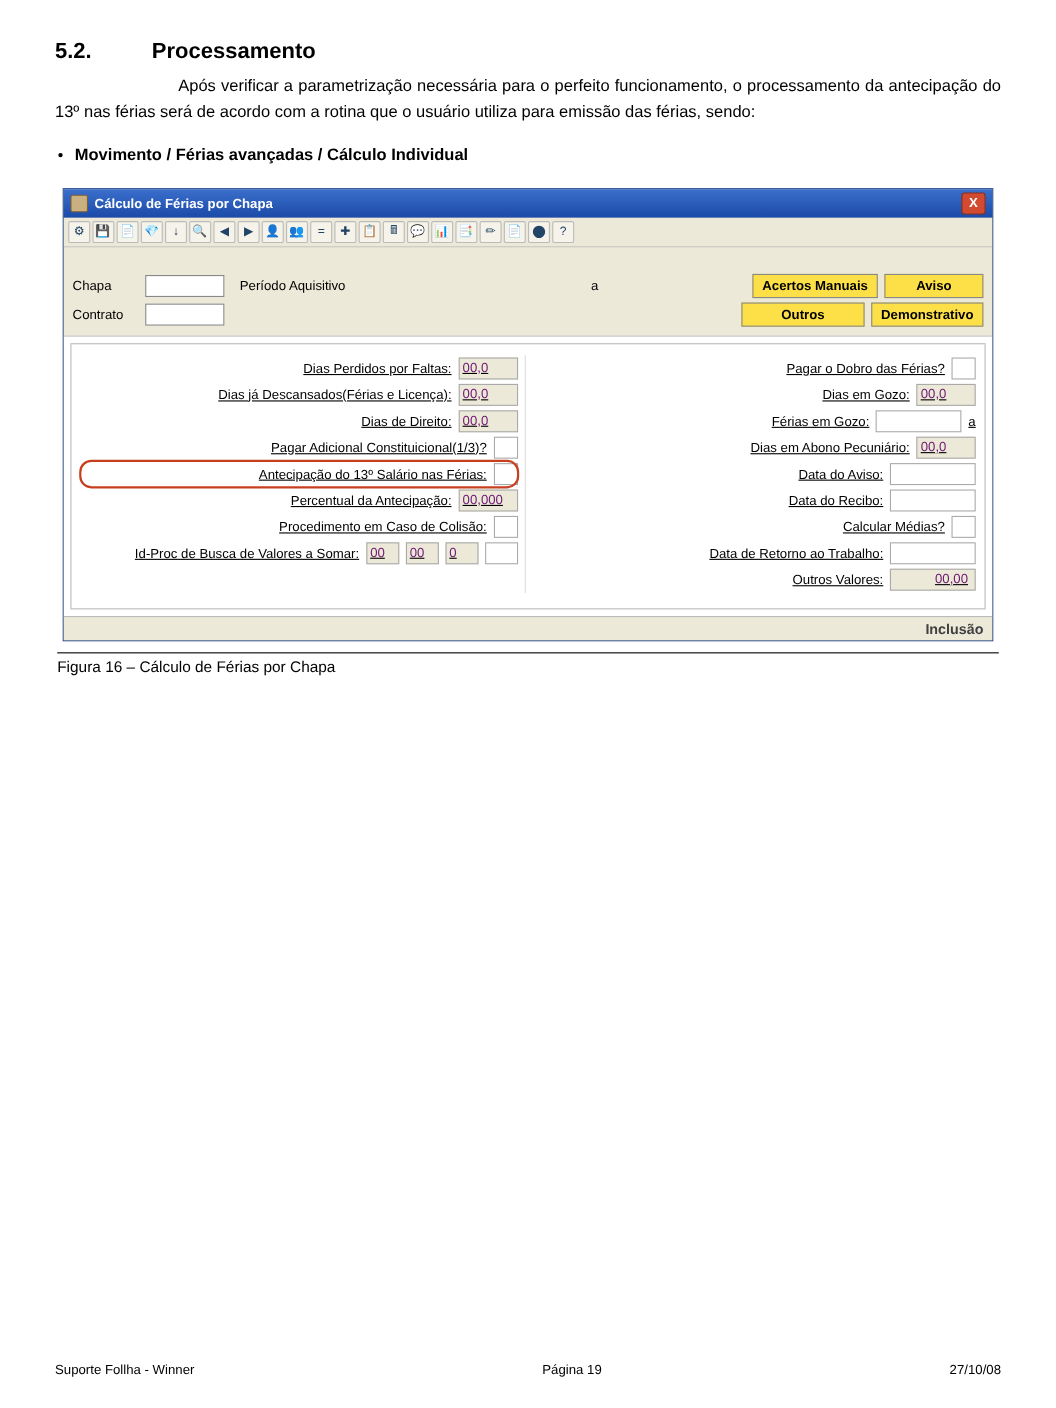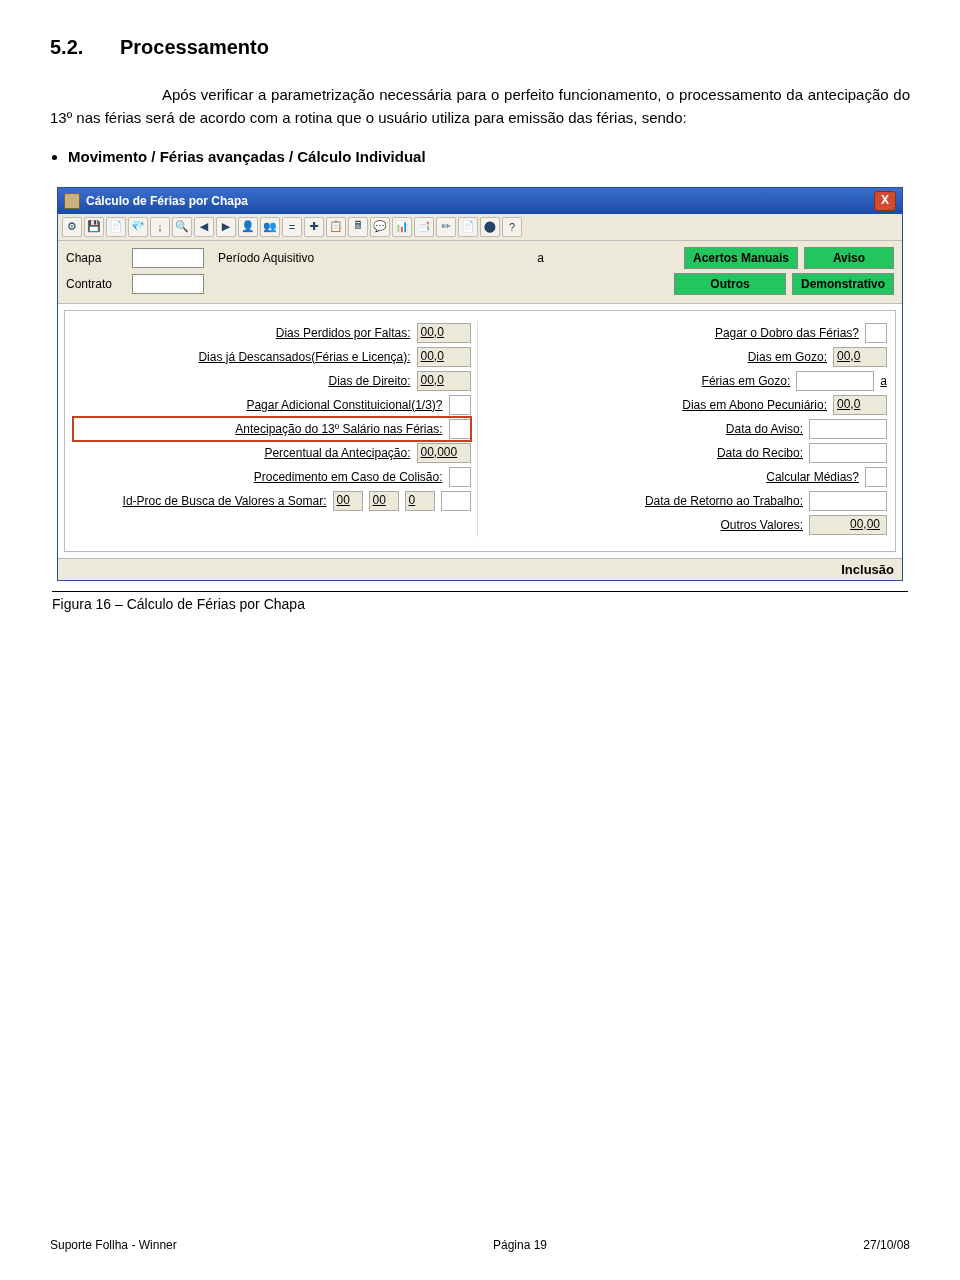--- a/index.html
+++ b/index.html
@@ -9,22 +9,22 @@
     background: #fff;
     width: 960px;
     height: 1280px;
     position: relative;
     padding: 36px 50px 0 50px;
   }
   .heading {
     font-size: 20px;
     font-weight: bold;
     display: flex;
-    gap: 26px;
-    margin-bottom: 24px;
+    gap: 44px;
+    margin-bottom: 8px;
   }
   .heading .hn { width: 44px; }
   .para {
     font-size: 15px;
     line-height: 1.55;
     text-align: justify;
     margin: 0 0 18px 0;
   }
   .para .indent { display:inline-block; width: 112px; }
   ul.bul { margin: 0 0 22px 18px; padding: 0; }
@@ -53,61 +53,61 @@
     font-weight:bold;text-align:center;line-height:17px;border-radius:3px;
   }
   .toolbar {
     background:#ece9d8;border-bottom:1px solid #bbb;padding:3px 4px;display:flex;gap:2px;flex-wrap:wrap;
   }
   .toolbar .tbtn {
     width:20px;height:20px;border:1px solid #bbb;background:#f5f3ea;border-radius:2px;
     display:flex;align-items:center;justify-content:center;font-size:11px;color:#246;
   }
   .header-row {
-    padding: 6px 8px 8px 8px;
+    padding: 24px 8px 8px 8px;
     background:#ece9d8;
     display:grid;
     grid-template-columns: 60px 80px 140px 180px 1fr;
     row-gap:4px;column-gap:6px;align-items:center;
   }
   .hr-lbl { font-size:12px; }
   .hr-inp {
     height:20px;border:1px solid #888;background:#fff;
   }
   .hr-inp.short { width:72px; }
   .hr-btns { display:flex;gap:6px;justify-content:flex-end;grid-column:5; }
   .winbtn {
-    height:22px;min-width:112px;border:1px solid #888;background:#22c55e;
+    height:22px;min-width:112px;border:1px solid #888;background:#fde047;
     font-size:12px;font-weight:bold;padding:0 8px;text-align:center;line-height:20px;
   }
   .body-area {
     background:#fff;border-top:1px solid #bbb;padding:6px;
   }
   .panel {
     border:1px solid #bbb;background:#fff;padding:10px 8px 14px 8px;
   }
   .cols { display:flex; gap:0;text-decoration:underline; }
   .col { flex:1; }
   .col.left { padding-right:6px;border-right:1px solid #ddd;}
   .col.right { padding-left:12px; }
   .frow { display:flex;align-items:center;height:24px;gap:6px;justify-content:flex-end; }
   .frow .flabel { font-size:12px;white-space:nowrap; }
   .frow .fval {
-    width:54px;height:20px;border:1px solid #aaa;background:#ece9d8;color:#000000;
+    width:54px;height:20px;border:1px solid #aaa;background:#ece9d8;color:#701a75;
     font-size:12px;text-align:left;padding:1px 3px;
   }
   .frow .fval.wide { width:78px;padding-left:40px; }
   .frow .fval.white { background:#fff;color:#333; }
   .frow .tiny { width:30px; }
   .hl {
-    outline: 2px solid #c73f1e; outline-offset:-1px;
+    outline: 2px solid #c73f1e; outline-offset:-1px;border-radius:10px;
   }
   .statusbar {
     border-top:1px solid #bbb;background:#ece9d8;text-align:right;
-    font-weight:bold;color:#000000;padding:3px 8px;font-size:13px;
+    font-weight:bold;color:#404040;padding:3px 8px;font-size:13px;
   }
   .caption {
     text-align:left;font-weight:normal;font-size:14px;
     border-top:1px solid #000;padding-top:4px;margin:6px 2px 0 2px;
   }
   .footer {
     position:absolute;left:50px;right:50px;bottom:28px;
     display:flex;justify-content:space-between;font-size:12px;
   }
 </style>

